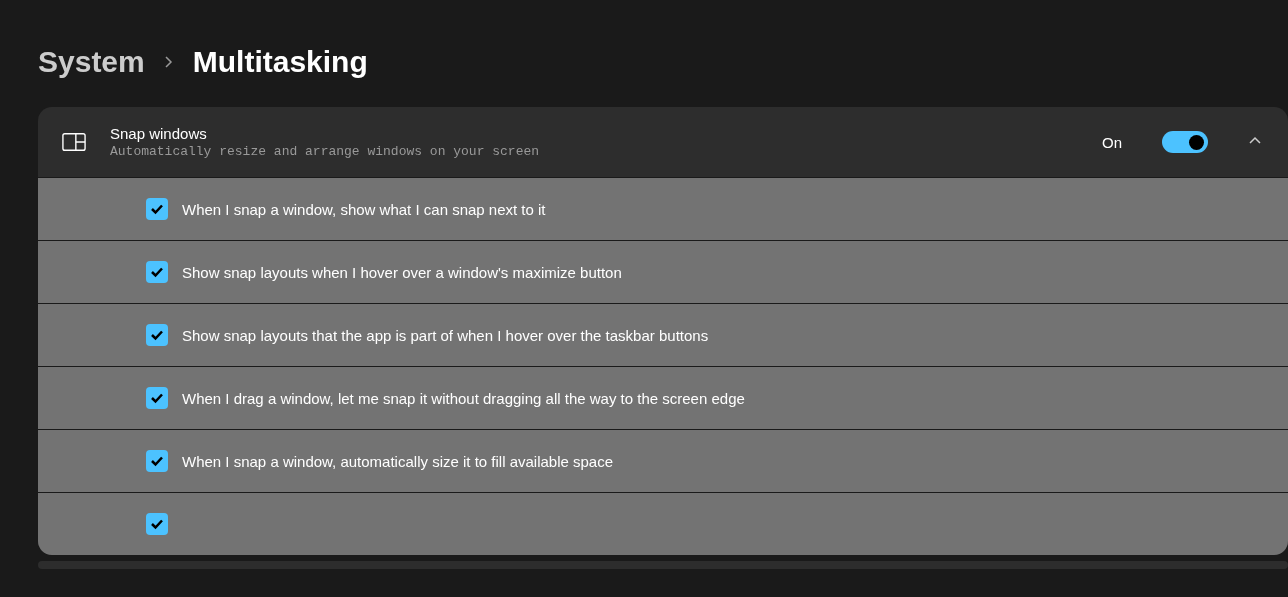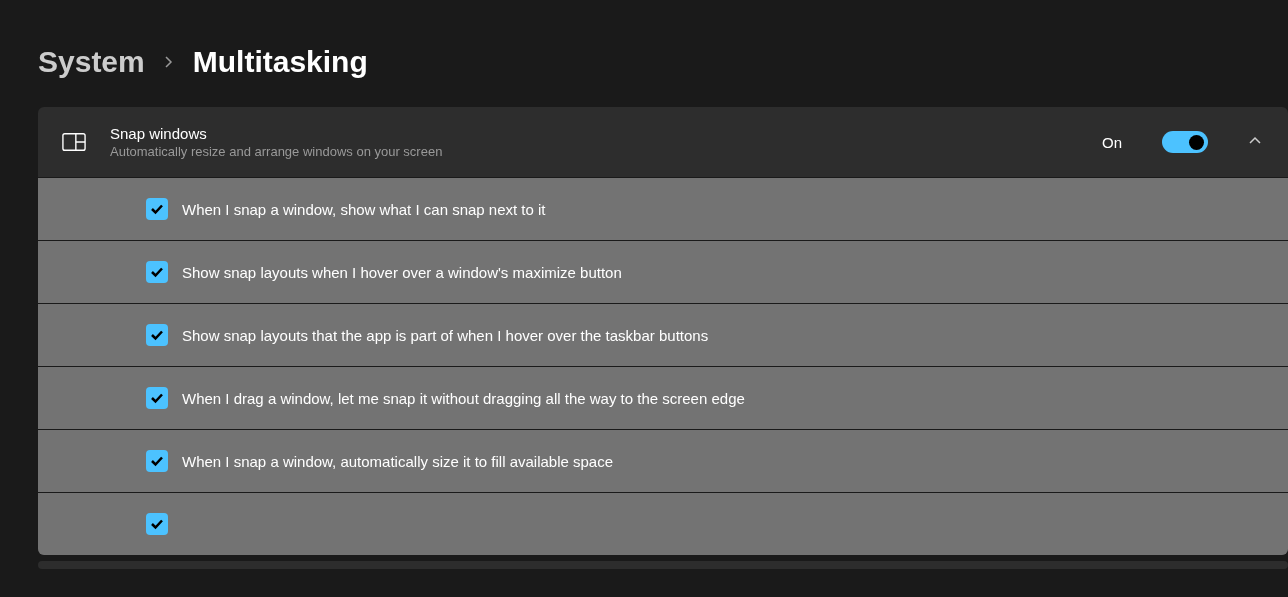--- a/index.html
+++ b/index.html
@@ -34,21 +34,21 @@
     .breadcrumb-current {
       font-size: 30px;
       font-weight: 700;
       color: #ffffff;
     }
     .settings-container {
       padding: 0 0 0 38px;
     }
     .setting-card {
       background: #2d2d2d;
-      border-radius: 6px;
+      border-radius: 14px;
       margin-bottom: 2px;
       overflow: hidden;
     }
     .setting-header {
       display: flex;
       align-items: center;
       padding: 18px 24px;
       gap: 24px;
       cursor: pointer;
     }
@@ -64,20 +64,21 @@
       flex: 1;
     }
     .setting-title {
       font-size: 15px;
       color: #ffffff;
       margin-bottom: 2px;
     }
     .setting-description {
       font-size: 13px;
       color: #999999;
+      font-family: Liberation Mono, monospace;
     }
     .toggle-label {
       font-size: 15px;
       color: #ffffff;
       margin-right: 16px;
     }
     .toggle-switch {
       width: 46px;
       height: 22px;
       background: #4cc2ff;

